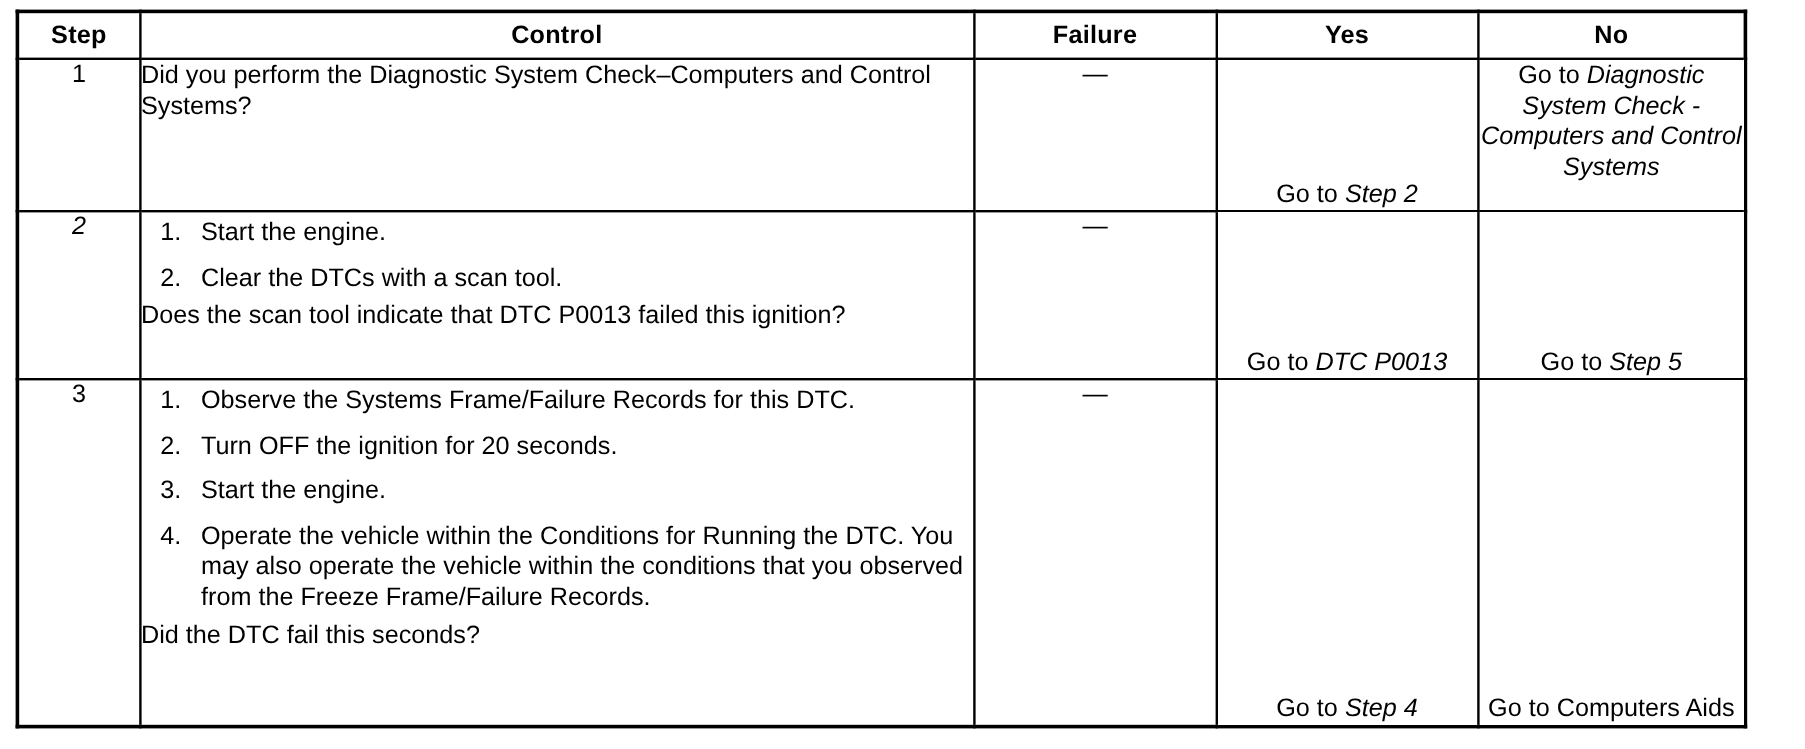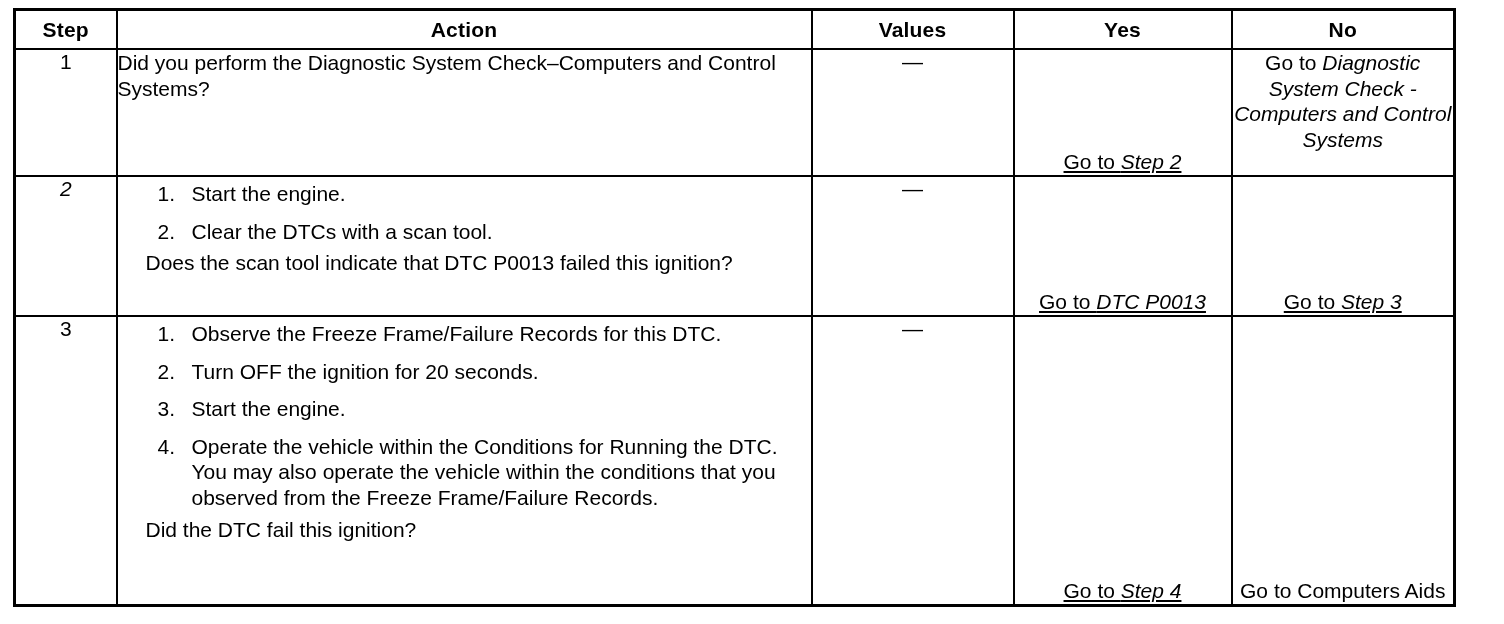--- a/index.html
+++ b/index.html
@@ -79,77 +79,77 @@
   
   td.action-cell {
     padding: 10px 12px 8px 12px;
     font-size: 21px;
     line-height: 1.25;
     margin-left: 27px;
   }
   .action-lead { margin: 0 0 2px 0; }
   ol.action-list {
     margin: 4px 0 6px 0;
-    padding: 0 0 0 40px;
+    padding: 0 0 0 16px;
     list-style: none;
     counter-reset: actstep;
   }
   ol.action-list > li {
     counter-increment: actstep;
     position: relative;
     margin: 0 0 12px 0;
     padding-left: 34px;
     line-height: 1.22;
   }
   ol.action-list > li:last-child { margin-bottom: 2px; }
   ol.action-list > li::before {
     content: counter(actstep) ".";
     position: absolute;
     left: 0;
     top: 0;
   }
-  .action-tail { margin: 4px 0 0 0; line-height: 1.2; padding-left: 28px; }
+  .action-tail { margin: 4px 0 0 0; line-height: 1.2; }
 
   
   td.branch-cell {
     font-size: 21px;
     line-height: 1.22;
     text-align: center;
     padding: 8px 6px 10px 6px;
     position: relative;
   }
   td.branch-cell.bottom {
     vertical-align: bottom;
   }
   td.branch-cell.top {
     vertical-align: top;
   }
   .branch-text { display: block; }
   .ital { font-style: italic; text-align: right; }
 
   
-  .nw { white-space: nowrap; text-decoration: underline; }
+  .nw { white-space: nowrap; }
 </style>
 </head>
 <body>
 
 <div id="diag-table-wrap">
   <table class="diag">
     <colgroup>
       <col class="c-step">
         <col class="c-action">
         <col class="c-values">
         <col class="c-yes">
         <col class="c-no">
     </colgroup>
     <thead>
       <tr class="hdr">
         <th>Step</th>
-        <th>Action</th>
-        <th>Values</th>
+        <th>Control</th>
+        <th>Failure</th>
         <th>Yes</th>
         <th>No</th>
       </tr>
     </thead>
     <tbody>
 
       <tr style="height:127px;">
         <td class="step-cell">
           <span class="stepnum">1</span>
         </td>
@@ -174,36 +174,36 @@
             <li>Start the engine.</li>
             <li>Clear the DTCs with a scan tool.</li>
           </ol>
           <p class="action-tail">Does the scan tool indicate that DTC P0013 failed this ignition?</p>
         </td>
         <td class="values-cell">—</td>
         <td class="branch-cell bottom">
           <span class="branch-text nw"><span>Go to </span><span class="ital">DTC P0013</span></span>
         </td>
         <td class="branch-cell bottom">
-          <span class="branch-text nw"><span>Go to </span><span class="ital">Step 3</span></span>
+          <span class="branch-text nw"><span>Go to </span><span class="ital">Step 5</span></span>
         </td>
       </tr>
 
       <tr style="height:289px;">
         <td class="step-cell">
           <span class="stepnum">3</span>
         </td>
         <td class="action-cell">
           <ol class="action-list">
-            <li>Observe the Freeze Frame/Failure Records for this DTC.</li>
+            <li>Observe the Systems Frame/Failure Records for this DTC.</li>
             <li>Turn OFF the ignition for 20 seconds.</li>
             <li>Start the engine.</li>
             <li>Operate the vehicle within the Conditions for Running the DTC. You may also operate the vehicle within the conditions that you observed from the Freeze Frame/Failure Records.</li>
           </ol>
-          <p class="action-tail">Did the DTC fail this ignition?</p>
+          <p class="action-tail">Did the DTC fail this seconds?</p>
         </td>
         <td class="values-cell">—</td>
         <td class="branch-cell bottom">
           <span class="branch-text nw"><span>Go to </span><span class="ital">Step 4</span></span>
         </td>
         <td class="branch-cell bottom">
           <span class="branch-text"><span>Go to </span><span>Computers Aids</span></span>
         </td>
       </tr>
 

